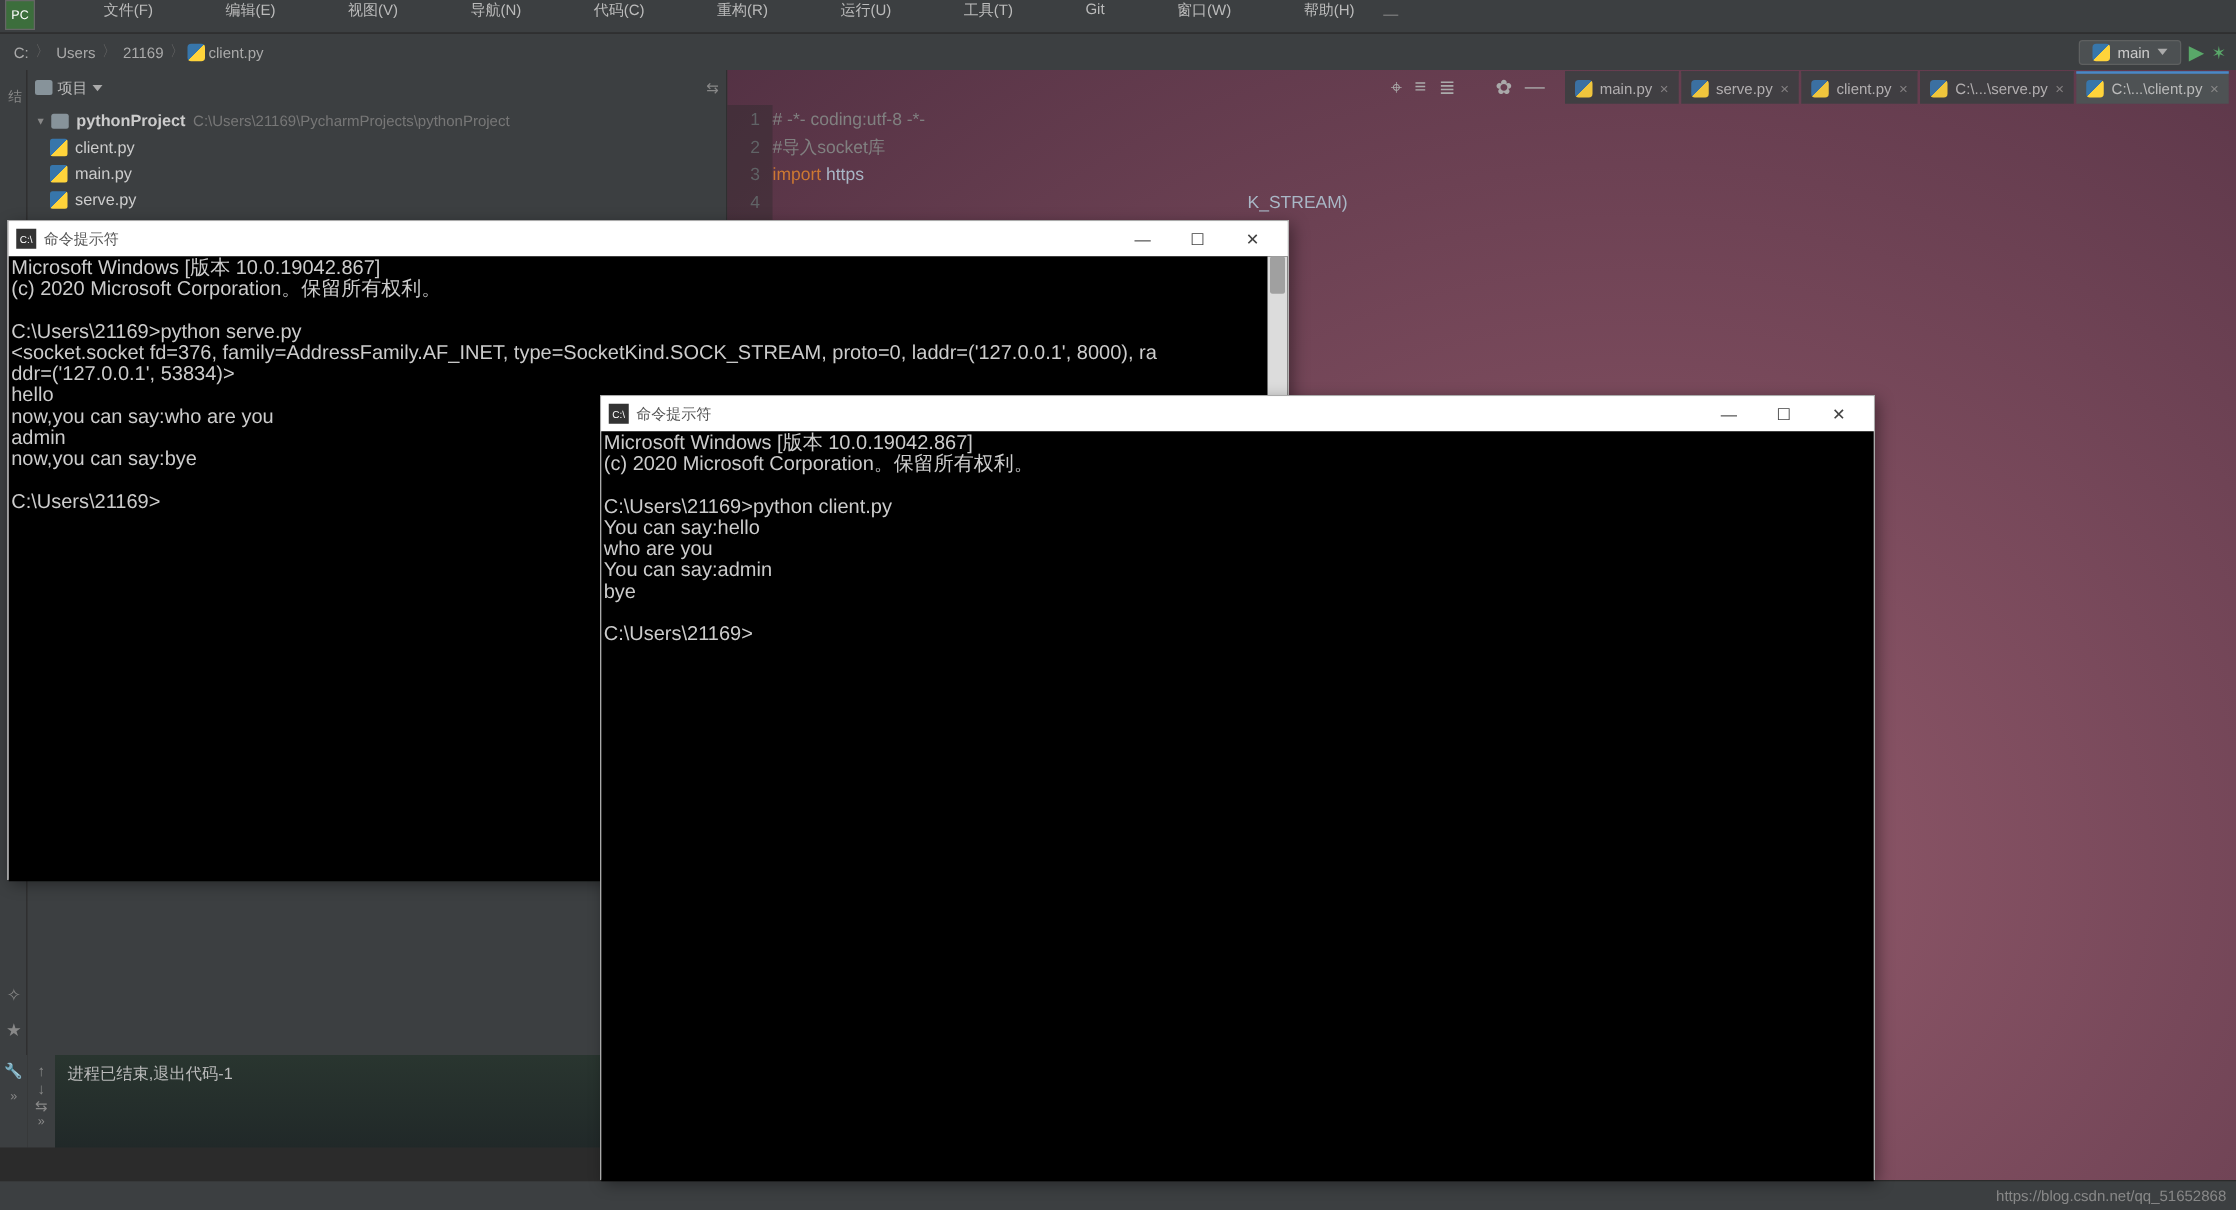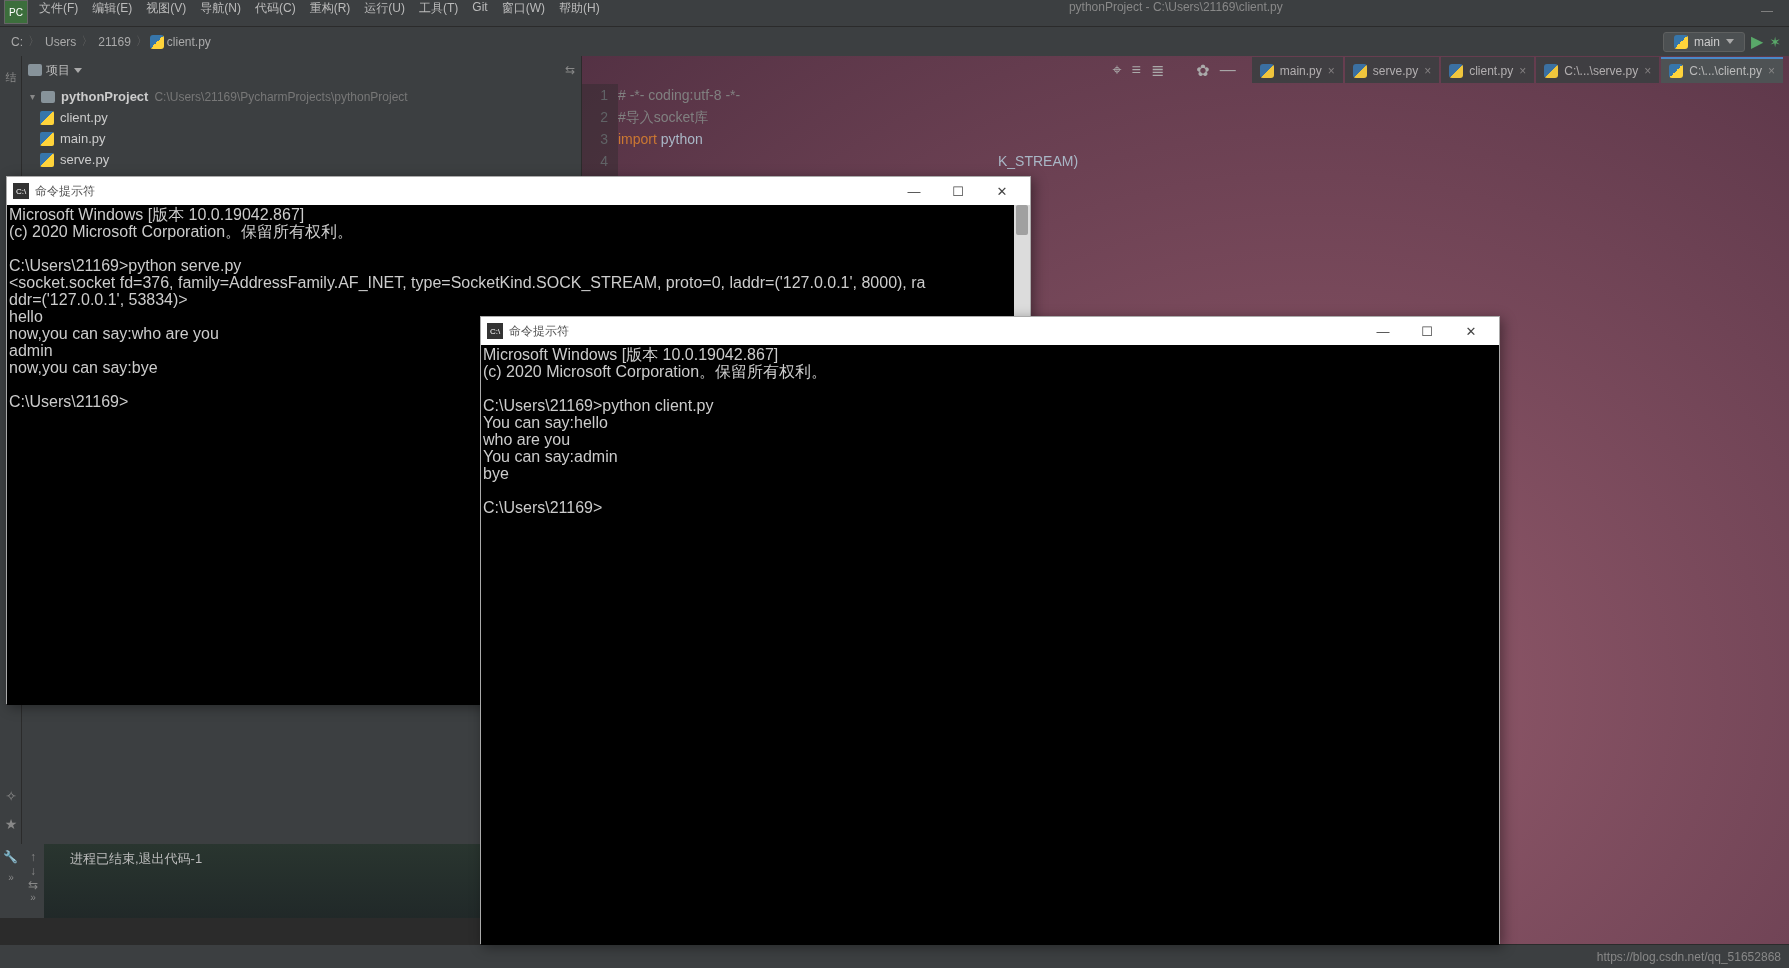--- a/index.html
+++ b/index.html
@@ -1,19 +1,19 @@
 <!DOCTYPE html>
 <html><head>
 <meta charset="utf-8">
 <style>
 * { margin:0; padding:0; box-sizing:border-box; font-family:"Microsoft YaHei","Segoe UI",sans-serif; }
 body { width:1789px; height:968px; background:#2b2b2b; color:#bbb; overflow:hidden; position:relative; }
 .menubar { height:26px; background:#3c3f41; display:flex; align-items:flex-start; font-size:12px; color:#bbb; }
 .pc-icon { width:24px; height:24px; margin:0 4px; background:#3c6e3c; border:1px solid #666; display:flex; align-items:center; justify-content:center; font-size:10px; color:#fff; }
-.menu-item { padding:0 7px; cursor:default; }
+.menu-item { padding:0 7px; cursor:default;margin-left:44px; }
 .title-path { flex:1; text-align:center; color:#888; font-size:12px; }
 .win-btn { width:44px; height:22px; display:flex; align-items:center; justify-content:center; color:#888; }
 .crumbs { height:30px; background:#3c3f41; display:flex; align-items:center; padding:0 8px; font-size:12px; color:#aaa; border-top:1px solid #2b2b2b; }
 .crumb { padding:0 3px; }
 .crumb-sep { color:#666; padding:0 2px; }
 .run-area { margin-left:auto; display:flex; align-items:center; gap:6px; }
 .run-cfg { background:#4c5052; border:1px solid #5e6060; border-radius:3px; padding:2px 10px; display:flex; align-items:center; gap:6px; color:#ccc; }
 .py-dot { width:14px; height:14px; background:linear-gradient(135deg,#3776ab 50%,#ffd43b 50%); border-radius:3px; }
 .tri-down { width:0;height:0;border-left:4px solid transparent;border-right:4px solid transparent;border-top:5px solid #aaa; }
 .play { color:#59a869; font-size:16px; }
@@ -52,21 +52,21 @@
 .cmd-title .ico { width:16px; height:16px; background:#333; color:#fff; font-size:8px; display:flex; align-items:center; justify-content:center; margin-right:6px; }
 .cmd-title .wbtns { margin-left:auto; display:flex; }
 .cmd-title .wbtn { width:44px; height:28px; display:flex; align-items:center; justify-content:center; color:#444; font-size:13px; }
 .cmd-body { background:#000; color:#ccc; font-family:"NSimSun",SimSun,Consolas,monospace; font-size:16px; line-height:17px; padding:1px 2px; white-space:pre; overflow:hidden; position:relative; }
 .cmd-scroll { position:absolute; right:0; top:0; width:16px; height:100%; background:#dcdcdc; }
 .cmd-scroll .thumb { position:absolute; left:2px; right:2px; top:0; height:30px; background:#a0a0a0; border-radius:2px; }
 .bottom-tool { position:absolute; left:0; bottom:28px; right:0; height:240px; background:#2b2b2b; z-index:2; }
 .bt-body { display:flex; height:calc(100% - 26px); }
 .bt-gut { width:22px; background:#3c3f41; display:flex; flex-direction:column; align-items:center; gap:8px; padding-top:6px; color:#888; font-size:12px; }
 .bt-gut2 { width:22px; background:#3c3f41; display:flex; flex-direction:column; align-items:center; padding-top:6px; color:#888; font-size:12px; }
-.bt-out { flex:1; background:#2b3b2f; background:linear-gradient(rgba(40,60,50,0.6),rgba(30,40,40,0.8)); color:#bbb; font-family:Consolas,monospace; font-size:13px; padding:6px 26px; position:relative; }
+.bt-out { flex:1; background:#2b3b2f; background:linear-gradient(rgba(40,60,50,0.6),rgba(30,40,40,0.8)); color:#bbb; font-family:Consolas,monospace; font-size:13px; padding:6px 10px; position:relative; }
 .status { position:absolute; left:0; bottom:0; right:0; height:24px; background:#3c3f41; border-top:1px solid #2b2b2b; display:flex; align-items:center; font-size:12px; color:#888; padding:0 8px; z-index:3; }
 .status .right { margin-left:auto; }
 .sidebar-icons { position:absolute; left:0; bottom:24px; width:22px; display:flex; flex-direction:column; gap:12px; align-items:center; color:#888; font-size:14px; z-index:3; padding-bottom:6px; }
 .chev { font-size:10px; color:#888; }
 </style>
 </head>
 <body>
 
 <div class="menubar">
   <div class="pc-icon">PC</div>
@@ -74,21 +74,20 @@
   <div class="menu-item">编辑(E)</div>
   <div class="menu-item">视图(V)</div>
   <div class="menu-item">导航(N)</div>
   <div class="menu-item">代码(C)</div>
   <div class="menu-item">重构(R)</div>
   <div class="menu-item">运行(U)</div>
   <div class="menu-item">工具(T)</div>
   <div class="menu-item">Git</div>
   <div class="menu-item">窗口(W)</div>
   <div class="menu-item">帮助(H)</div>
-  <div class="title-path">pythonProject - C:\Users\21169\client.py</div>
   <div class="win-btn">—</div>
 </div>
 
 <div class="crumbs">
   <span class="crumb">C:</span>
     <span class="crumb-sep">〉</span>
   <span class="crumb">Users</span>
     <span class="crumb-sep">〉</span>
   <span class="crumb">21169</span>
     <span class="crumb-sep">〉</span>
@@ -184,21 +183,21 @@
       <div class="lineno">
         <div>1</div>
           <div>2</div>
           <div>3</div>
           <div>4</div>
           <div>5</div>
       </div>
       <div class="code">
         <div><span class="cm"># -*- coding:utf-8 -*-</span></div>
         <div><span class="cm">#导入socket库</span></div>
-        <div><span class="kw">import</span><span class="id"> python</span></div>
+        <div><span class="kw">import</span><span class="id"> https</span></div>
         <div style="padding-left:380px"><span class="id">K_STREAM)</span></div>
       </div>
     </div>
   </div>
 </div>
 
 <div class="bottom-tool" style="height:100px; bottom:24px; left:0; right:calc(100% - 480px);">
   <div class="bt-body">
     <div class="bt-gut">
       <span>🔧</span>

